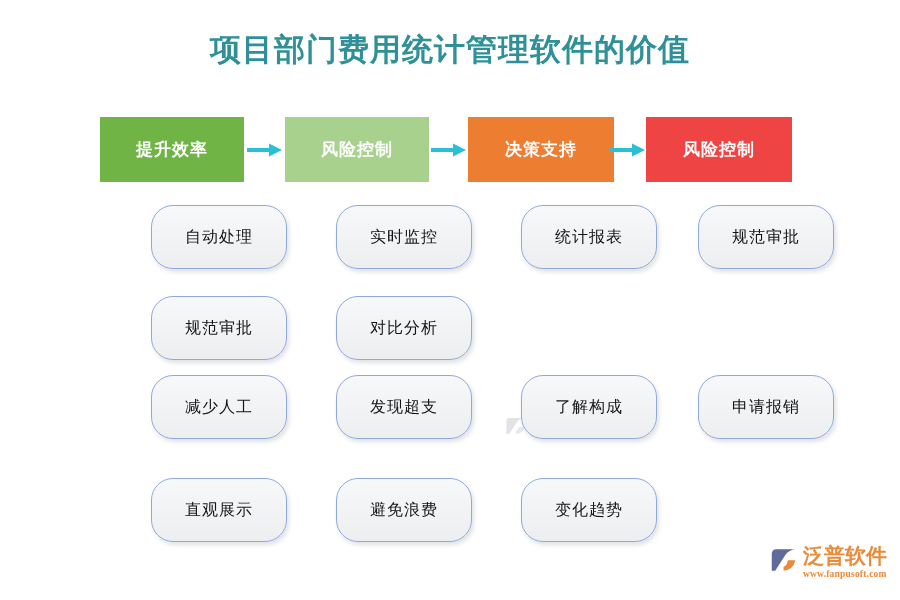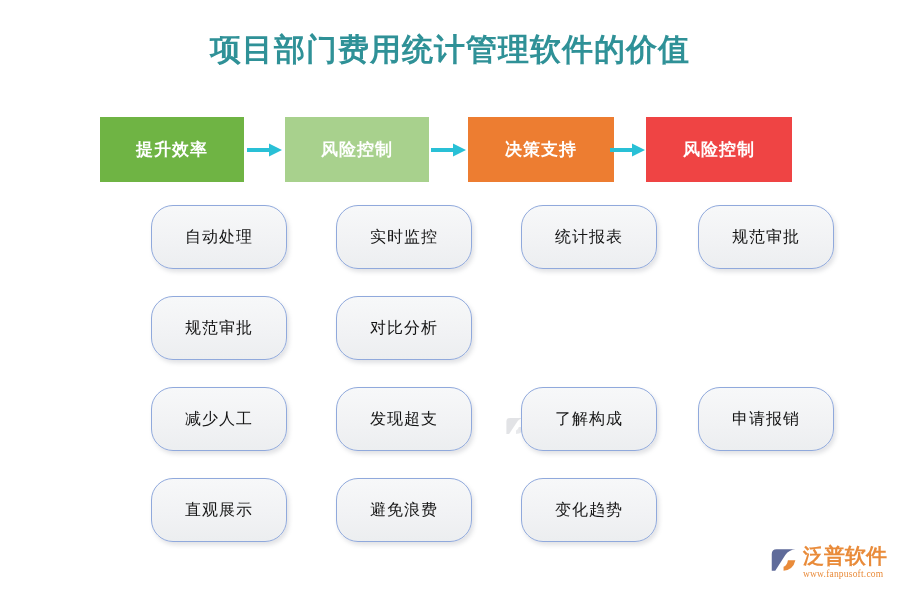--- a/index.html
+++ b/index.html
@@ -104,21 +104,21 @@
     margin-left: 48px;
   }
 
   .col-0 { left: 103px; }
   .col-1 { left: 288px; }
   .col-2 { left: 473px; }
   .col-3 { left: 650px; }
 
   .row-0 { top: 205px; }
   .row-1 { top: 296px; }
-  .row-2 { top: 387px; }
+  .row-2 { top: 375px; }
   .row-3 { top: 478px; }
 
   
   .watermark {
     position: absolute;
     left: 505px;
     top: 412px;
     width: 130px;
     height: 30px;
     opacity: 0.22;
@@ -170,21 +170,21 @@
   }
   .brand-name {
     font-size: 21px;
     font-weight: bold;
     color: #e98b3a;
     letter-spacing: 0px;
     white-space: nowrap;
   }
   .brand-url {
     font-size: 9.5px;
-    font-weight: normal;
+    font-weight: bold;
     color: #e98b3a;
     letter-spacing: 0.2px;
     margin-top: 3px;
     white-space: nowrap;
     font-family: "Liberation Serif", "DejaVu Serif", serif;
   }
 </style>
 </head>
 <body>
 

